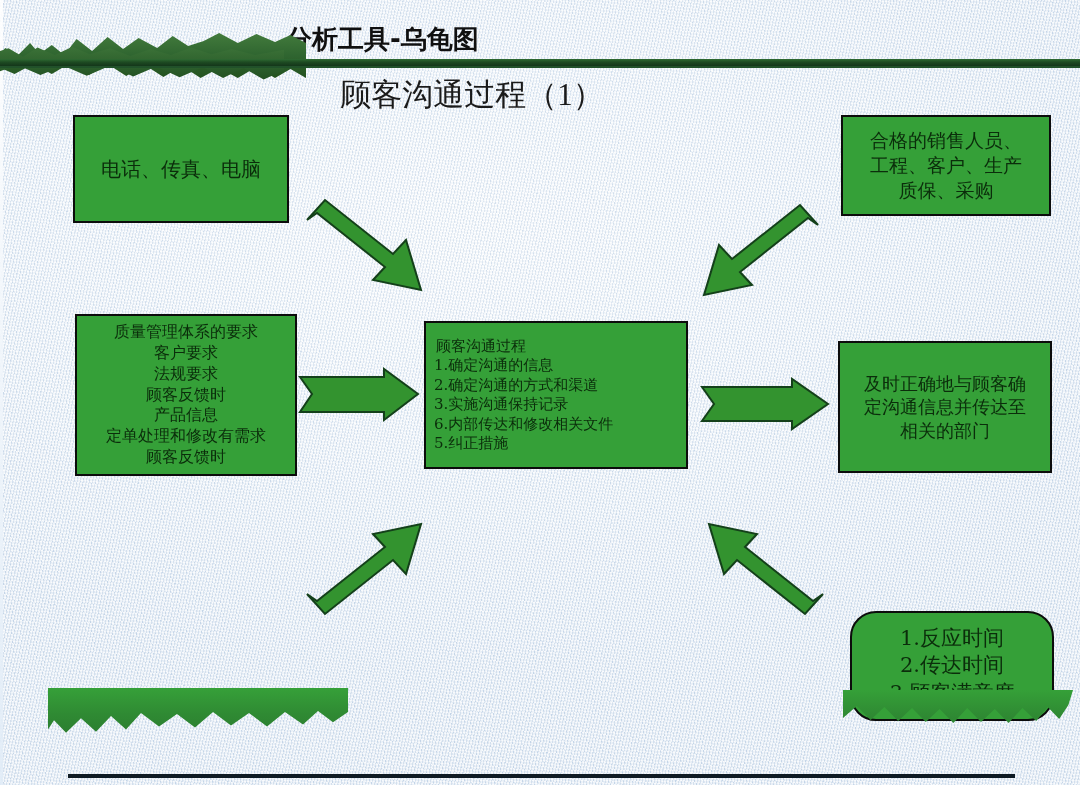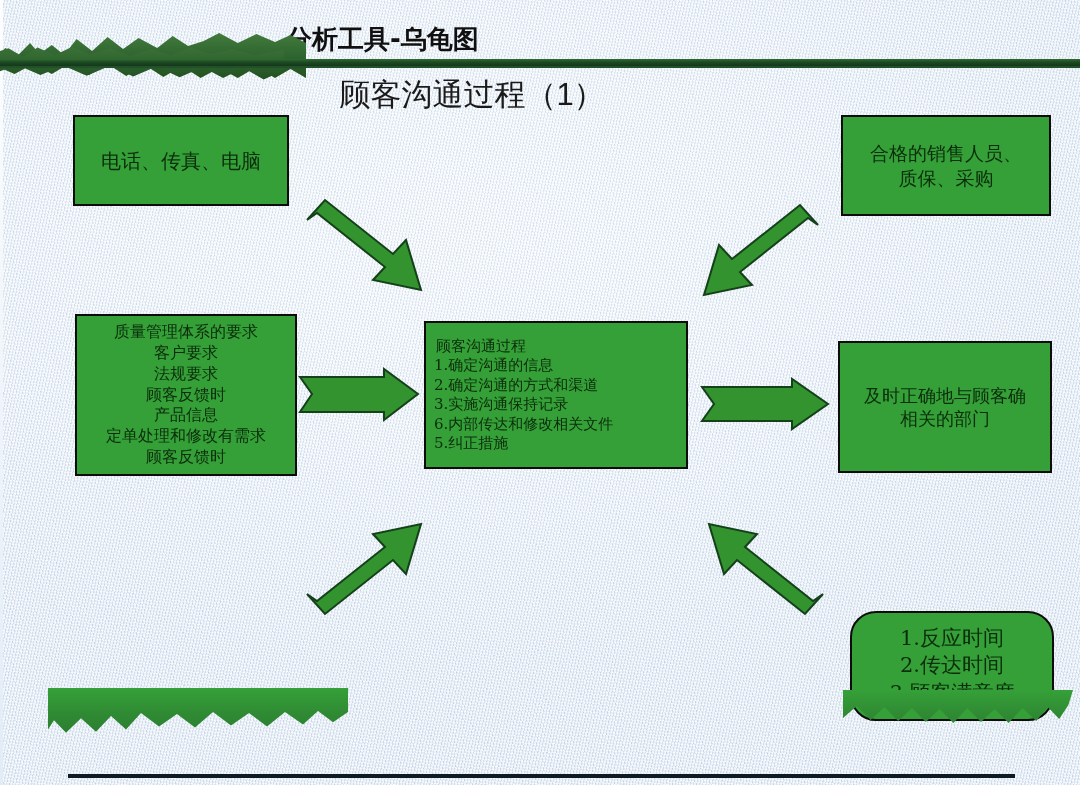--- a/index.html
+++ b/index.html
@@ -87,41 +87,41 @@
 
   
   .slide-title {
     position: absolute;
     left: 0;
     top: 74px;
     width: 944px;
     text-align: center;
     font-size: 31px;
     color: #1a1a1a;
-    font-family: Liberation Sans, sans-serif;
+    font-family: Liberation Serif, serif;
   }
 
   
   .box {
     position: absolute;
     box-sizing: border-box;
     background: #35a038;
     border: 2px solid #0c0c0c;
     color: #0b2d0b;
     display: flex;
     flex-direction: column;
     justify-content: center;
     font-family: "DejaVu Serif", "Liberation Serif", serif;
     line-height: 1.30;
   }
   .box .ln { display: block; white-space: nowrap; }
   .box.center-text { align-items: center; text-align: center; }
   .box.left-text   { align-items: flex-start; text-align: left; }
 
-  #box-inputs-top   { left: 73px;  top: 115px; width: 216px; height: 91px; font-size: 20px; }
+  #box-inputs-top   { left: 73px;  top: 115px; width: 216px; height: 108px; font-size: 20px; }
   #box-people       { left: 841px; top: 115px; width: 210px; height: 101px; font-size: 19px; }
   #box-requirements { left: 75px;  top: 314px; width: 222px; height: 162px; font-size: 16px; }
   #box-process      { left: 424px; top: 321px; width: 264px; height: 148px; font-size: 15px; padding-left: 8px; }
   #box-output       { left: 838px; top: 341px; width: 214px; height: 132px; font-size: 18px; }
   #box-support      { left: 74px;  top: 600px; width: 224px; height: 113px; font-size: 20px; }
   #box-metrics      { left: 850px; top: 611px; width: 204px; height: 110px; font-size: 21px; border-radius: 26px; }
 
   #box-process .ln:first-child { padding-left: 2px; }
   .arrow-svg { position: absolute; overflow: visible; }
   .arrow-svg path {
@@ -193,20 +193,21 @@
   <div class="header-rule-thin"></div>
 
   <div class="slide-title">顾客沟通过程（1）</div>
 
   <div class="box center-text" id="box-inputs-top">
     <span class="ln">电话、传真、电脑</span>
   </div>
 
   <div class="box center-text" id="box-people">
     <span class="ln">合格的销售人员、</span>
+    <span class="ln">工程、客户、生产</span>
     <span class="ln">质保、采购</span>
   </div>
 
   <div class="box center-text" id="box-requirements">
     <span class="ln">质量管理体系的要求</span>
     <span class="ln">客户要求</span>
     <span class="ln">法规要求</span>
     <span class="ln">顾客反馈时</span>
     <span class="ln">产品信息</span>
     <span class="ln">定单处理和修改有需求</span>
@@ -217,20 +218,21 @@
     <span class="ln">顾客沟通过程</span>
     <span class="ln">1.确定沟通的信息</span>
     <span class="ln">2.确定沟通的方式和渠道</span>
     <span class="ln">3.实施沟通保持记录</span>
     <span class="ln">6.内部传达和修改相关文件</span>
     <span class="ln">5.纠正措施</span>
   </div>
 
   <div class="box center-text" id="box-output">
     <span class="ln">及时正确地与顾客确</span>
+    <span class="ln">定沟通信息并传达至</span>
     <span class="ln">相关的部门</span>
   </div>
 
 
   <div class="box center-text" id="box-metrics">
     <span class="ln">1.反应时间</span>
     <span class="ln">2.传达时间</span>
     <span class="ln">3.顾客满意度</span>
   </div>
 

